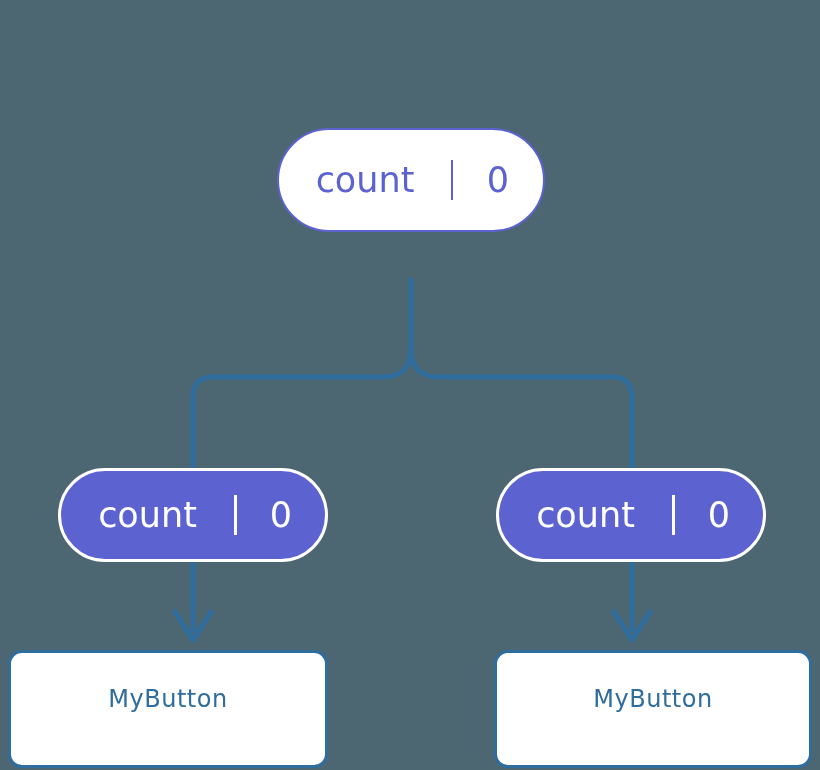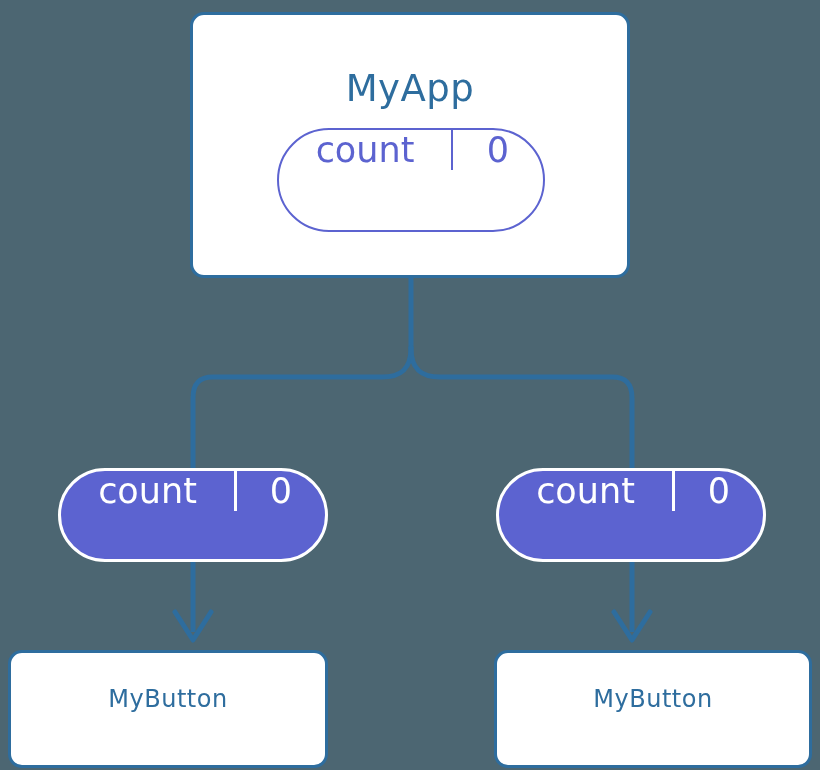--- a/index.html
+++ b/index.html
@@ -71,21 +71,21 @@
   }
   .btn-title {
     top: 32px;
     font-size: 24px;
   }
 
   
   .pill {
     position: absolute;
     display: flex;
-    align-items: flex-start;
+    align-items: center;
     box-sizing: border-box;
     border-radius: 999px;
     overflow: hidden;
   }
   .pill .pill-key,
   .pill .pill-val {
     display: flex;
     align-items: center;
     justify-content: center;
     white-space: nowrap;
@@ -160,23 +160,20 @@
     <path d="M 411 348 C 411 370 422 377 440 377 L 612 377
              C 626 377 632 384 632 398 L 632 468" fill="none" stroke="#2e6d9e" stroke-width="5" stroke-linecap="round" stroke-linejoin="round"></path>
 
     <path d="M 193 562 L 193 632" fill="none" stroke="#2e6d9e" stroke-width="5"></path>
     <path d="M 175 612 L 193 640 L 211 612" fill="none" stroke="#2e6d9e" stroke-width="5" stroke-linecap="round" stroke-linejoin="round"></path>
 
     <path d="M 632 562 L 632 632" fill="none" stroke="#2e6d9e" stroke-width="5"></path>
     <path d="M 614 612 L 632 640 L 650 612" fill="none" stroke="#2e6d9e" stroke-width="5" stroke-linecap="round" stroke-linejoin="round"></path>
   </svg>
 
-  <div class="comp-box" id="app-box">
-    <div class="comp-title" id="app-title">MyApp</div>
-  </div>
 
   <div class="pill" id="app-pill">
     <div class="pill-key">count</div>
     <div class="pill-val">0</div>
   </div>
 
   <div class="pill pill-filled" id="pill-left">
     <div class="pill-key">count</div>
     <div class="pill-val">0</div>
   </div>

